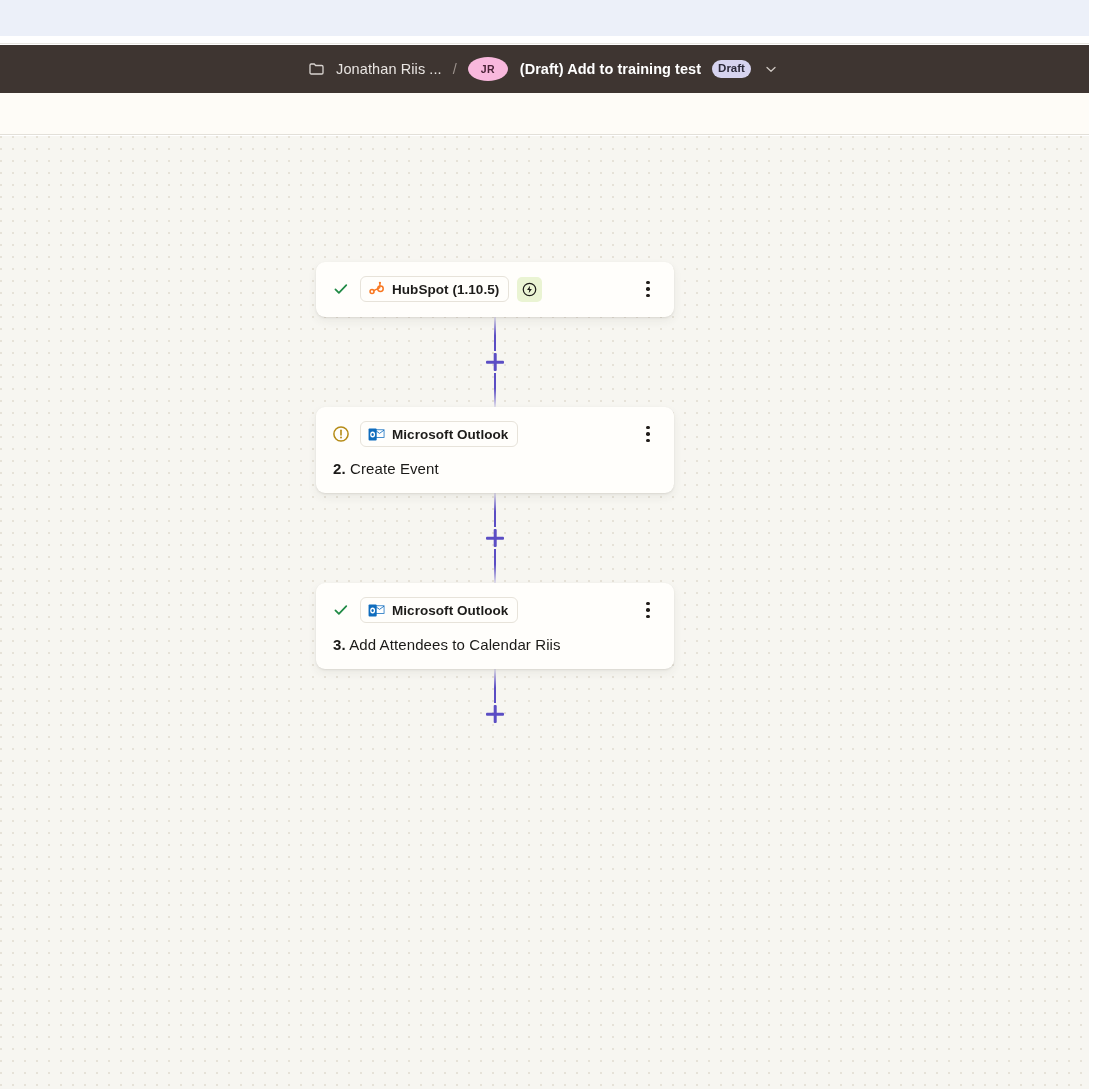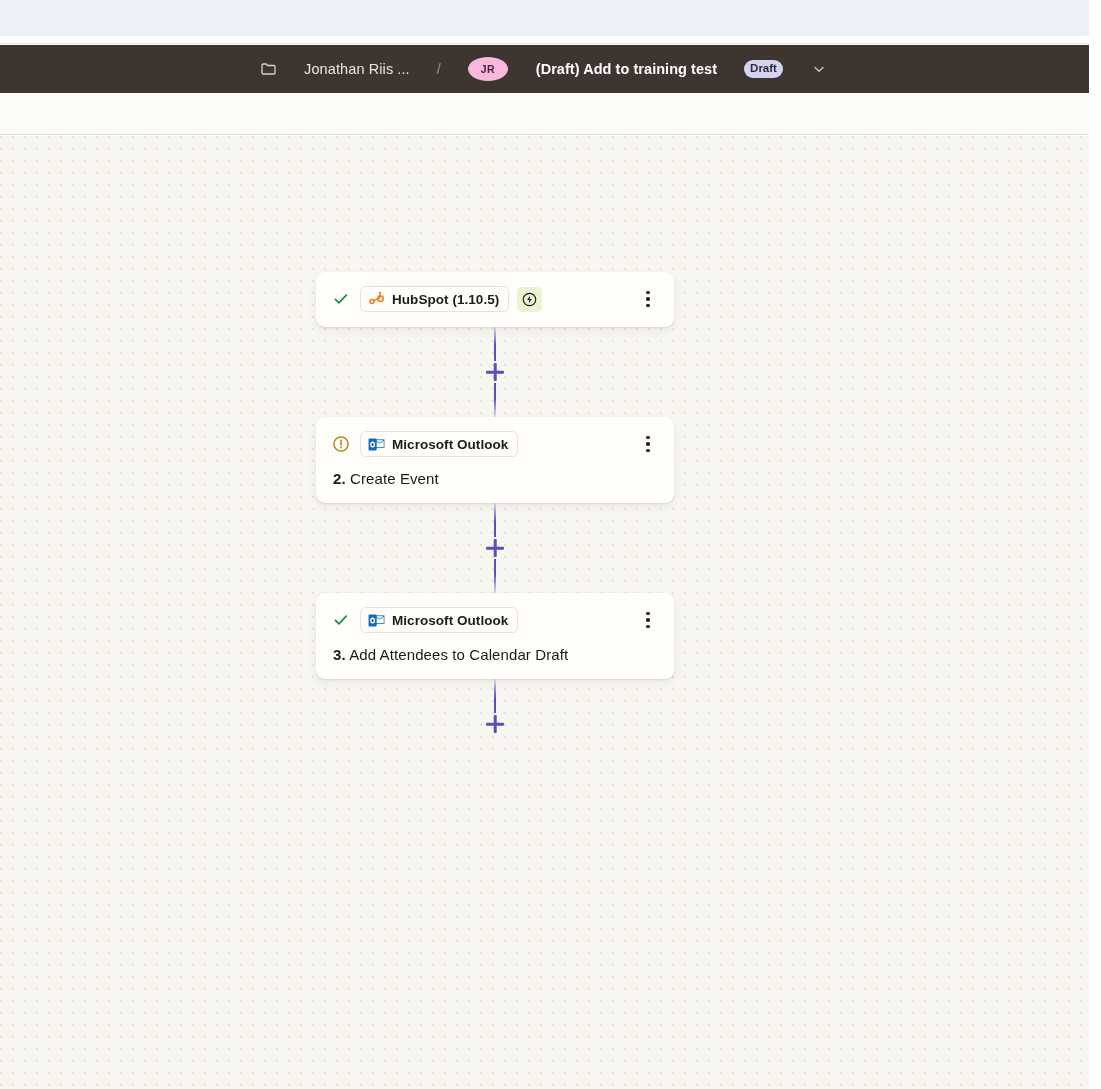--- a/index.html
+++ b/index.html
@@ -49,21 +49,21 @@
     height: 48px;
     background: #3e3531;
     display: flex;
     align-items: center;
     justify-content: center;
   }
 
   .header-inner {
     display: flex;
     align-items: center;
-    gap: 16px;
+    gap: 0;
     height: 100%;
   }
 
   .folder-icon {
     width: 16px;
     height: 14px;
     margin-right: 11px;
     flex: none;
     display: block;
   }
@@ -157,21 +157,21 @@
     top: 0;
     width: 12px;
     height: 1089px;
     background: #ffffff;
   }
 
   
   .flow {
     position: absolute;
     left: 316px;
-    top: 136px;
+    top: 126px;
     width: 358px;
   }
 
   
   .node-card {
     position: relative;
     width: 358px;
     background: #fffefb;
     border-radius: 9px;
     box-shadow: 0 1px 2px rgba(60,50,40,0.10),
@@ -460,21 +460,21 @@
 
           <span class="kebab-btn">
             <i></i>
               <i></i>
               <i></i>
           </span>
         </div>
 
         <div class="node-title">
           <b>3.</b>
-          <span>Add Attendees to Calendar Draft</span>
+          <span>Add Attendees to Calendar Riis</span>
         </div>
       </div>
 
       <div class="connector">
         <span class="conn-line up-fade" style="height:34px"></span>
         <span class="plus-btn"></span>
       </div>
 
     </div>
   </div>

